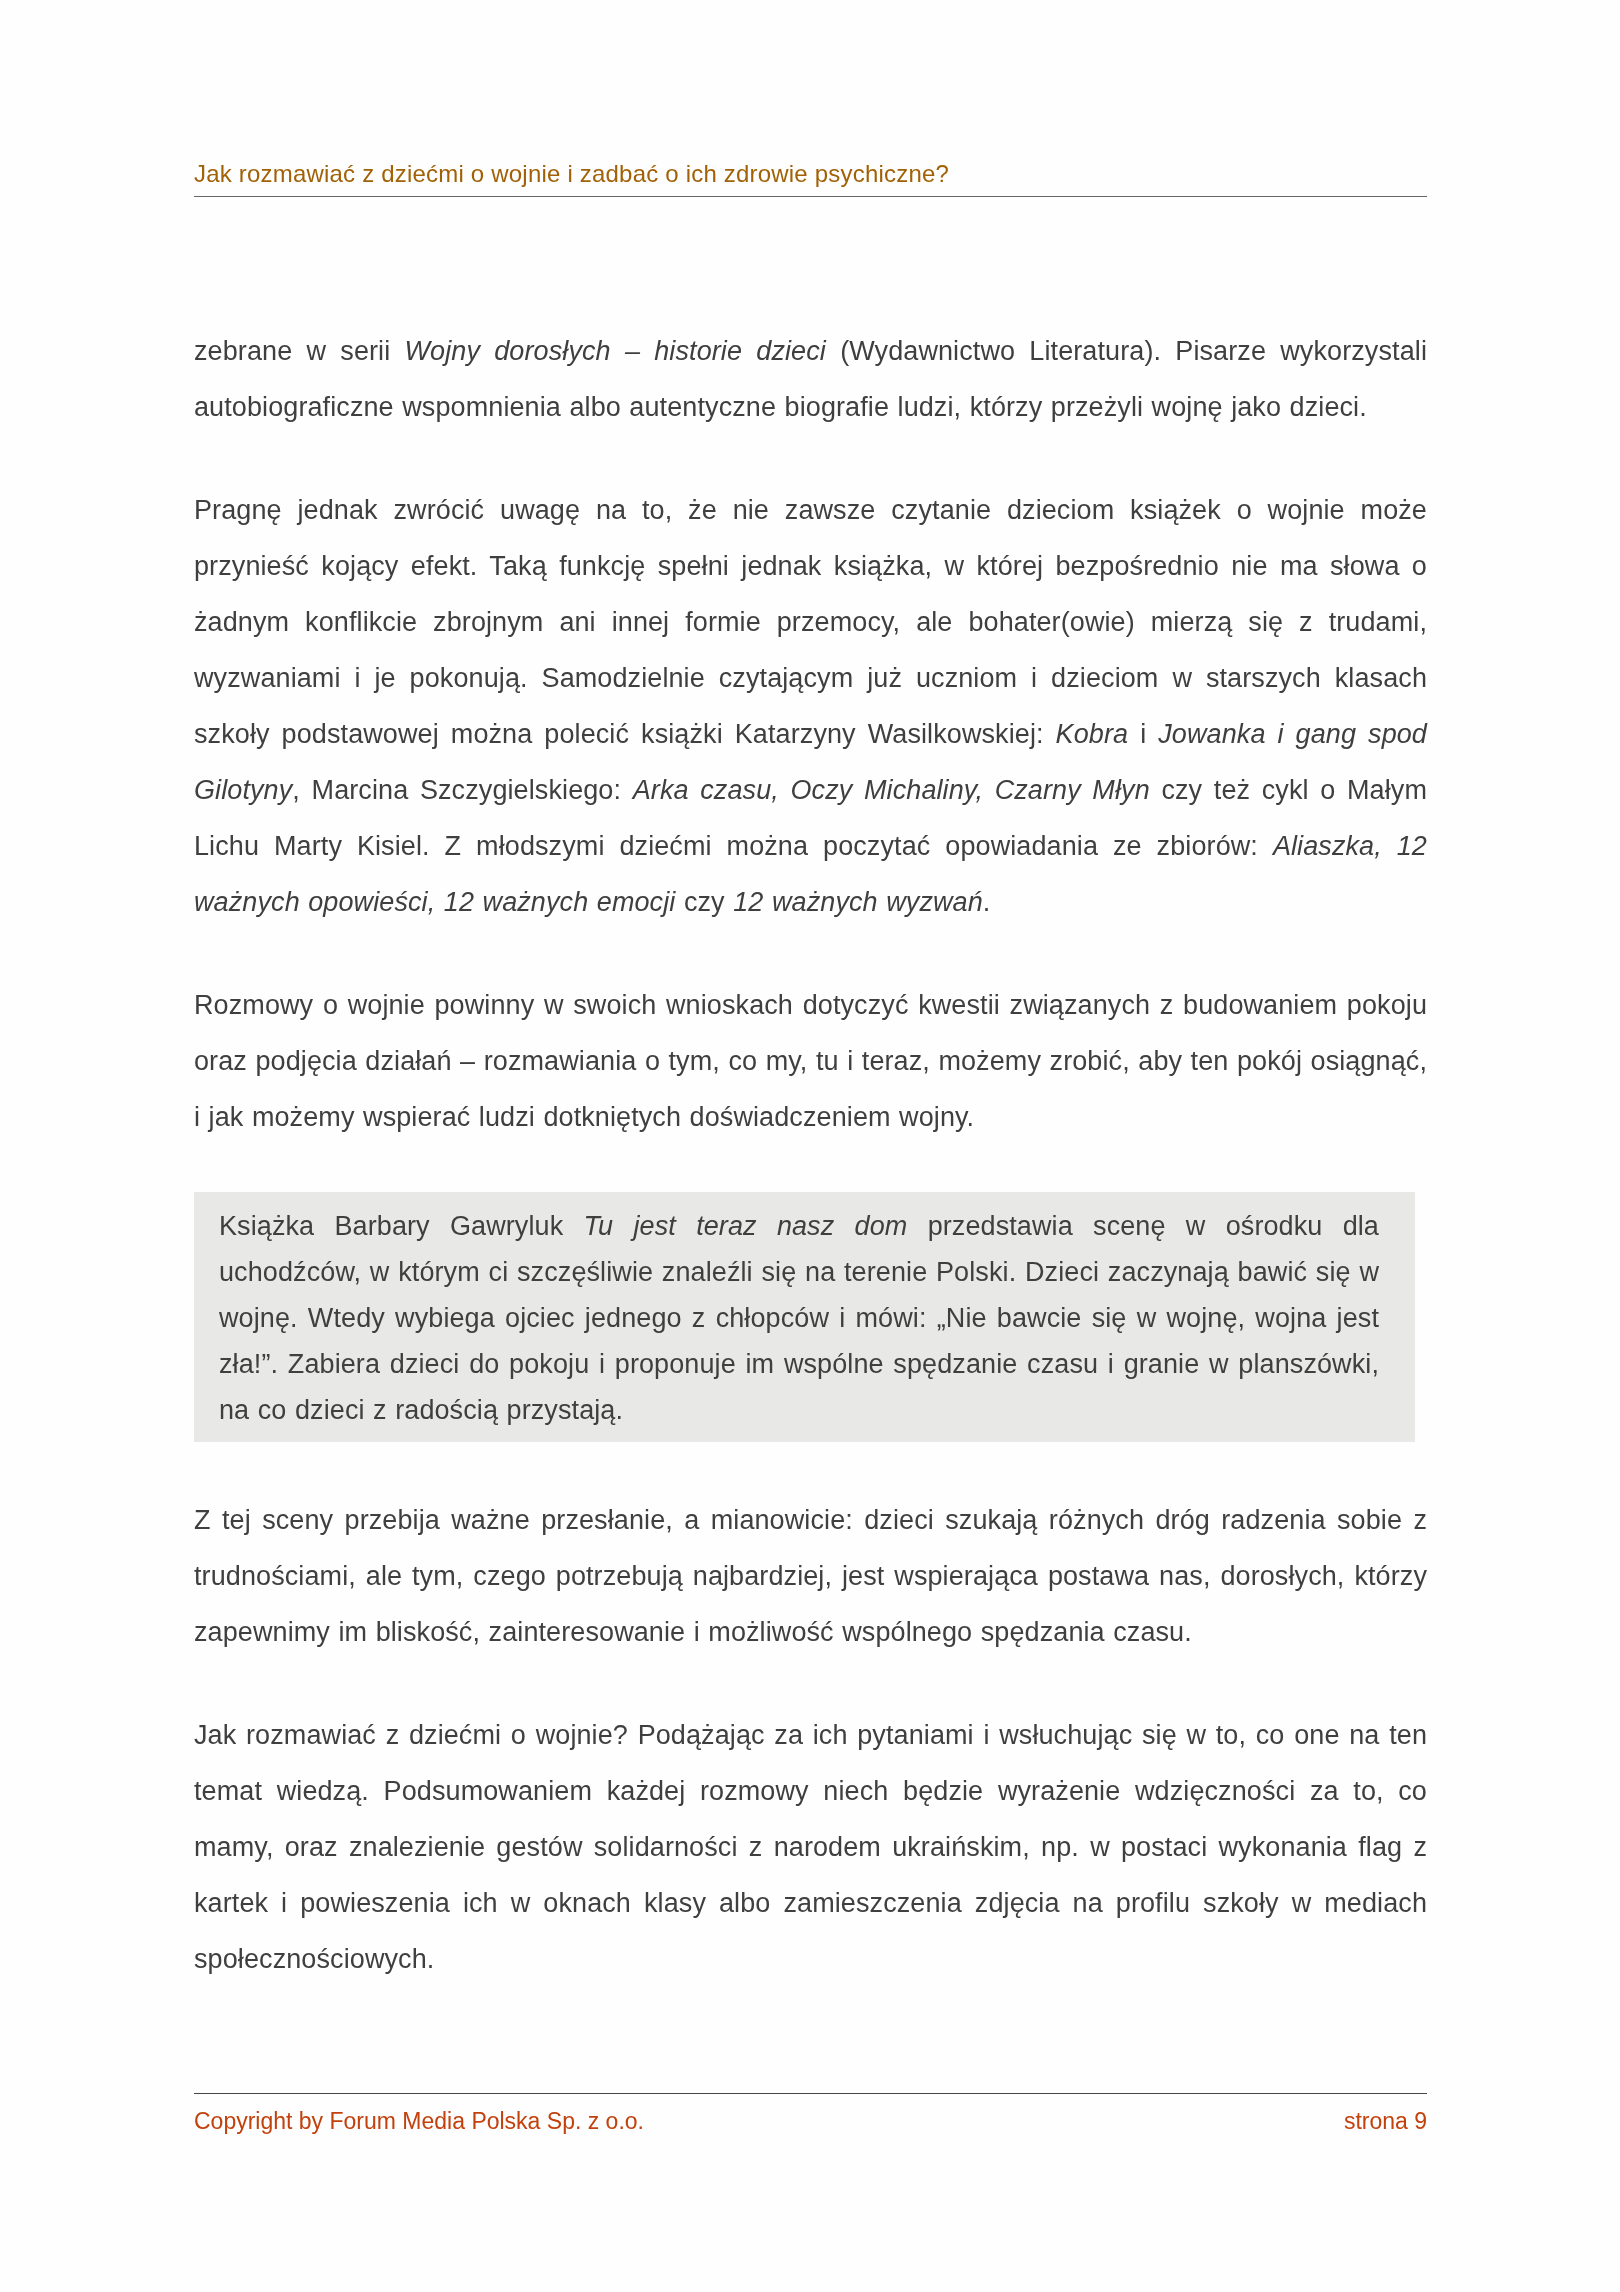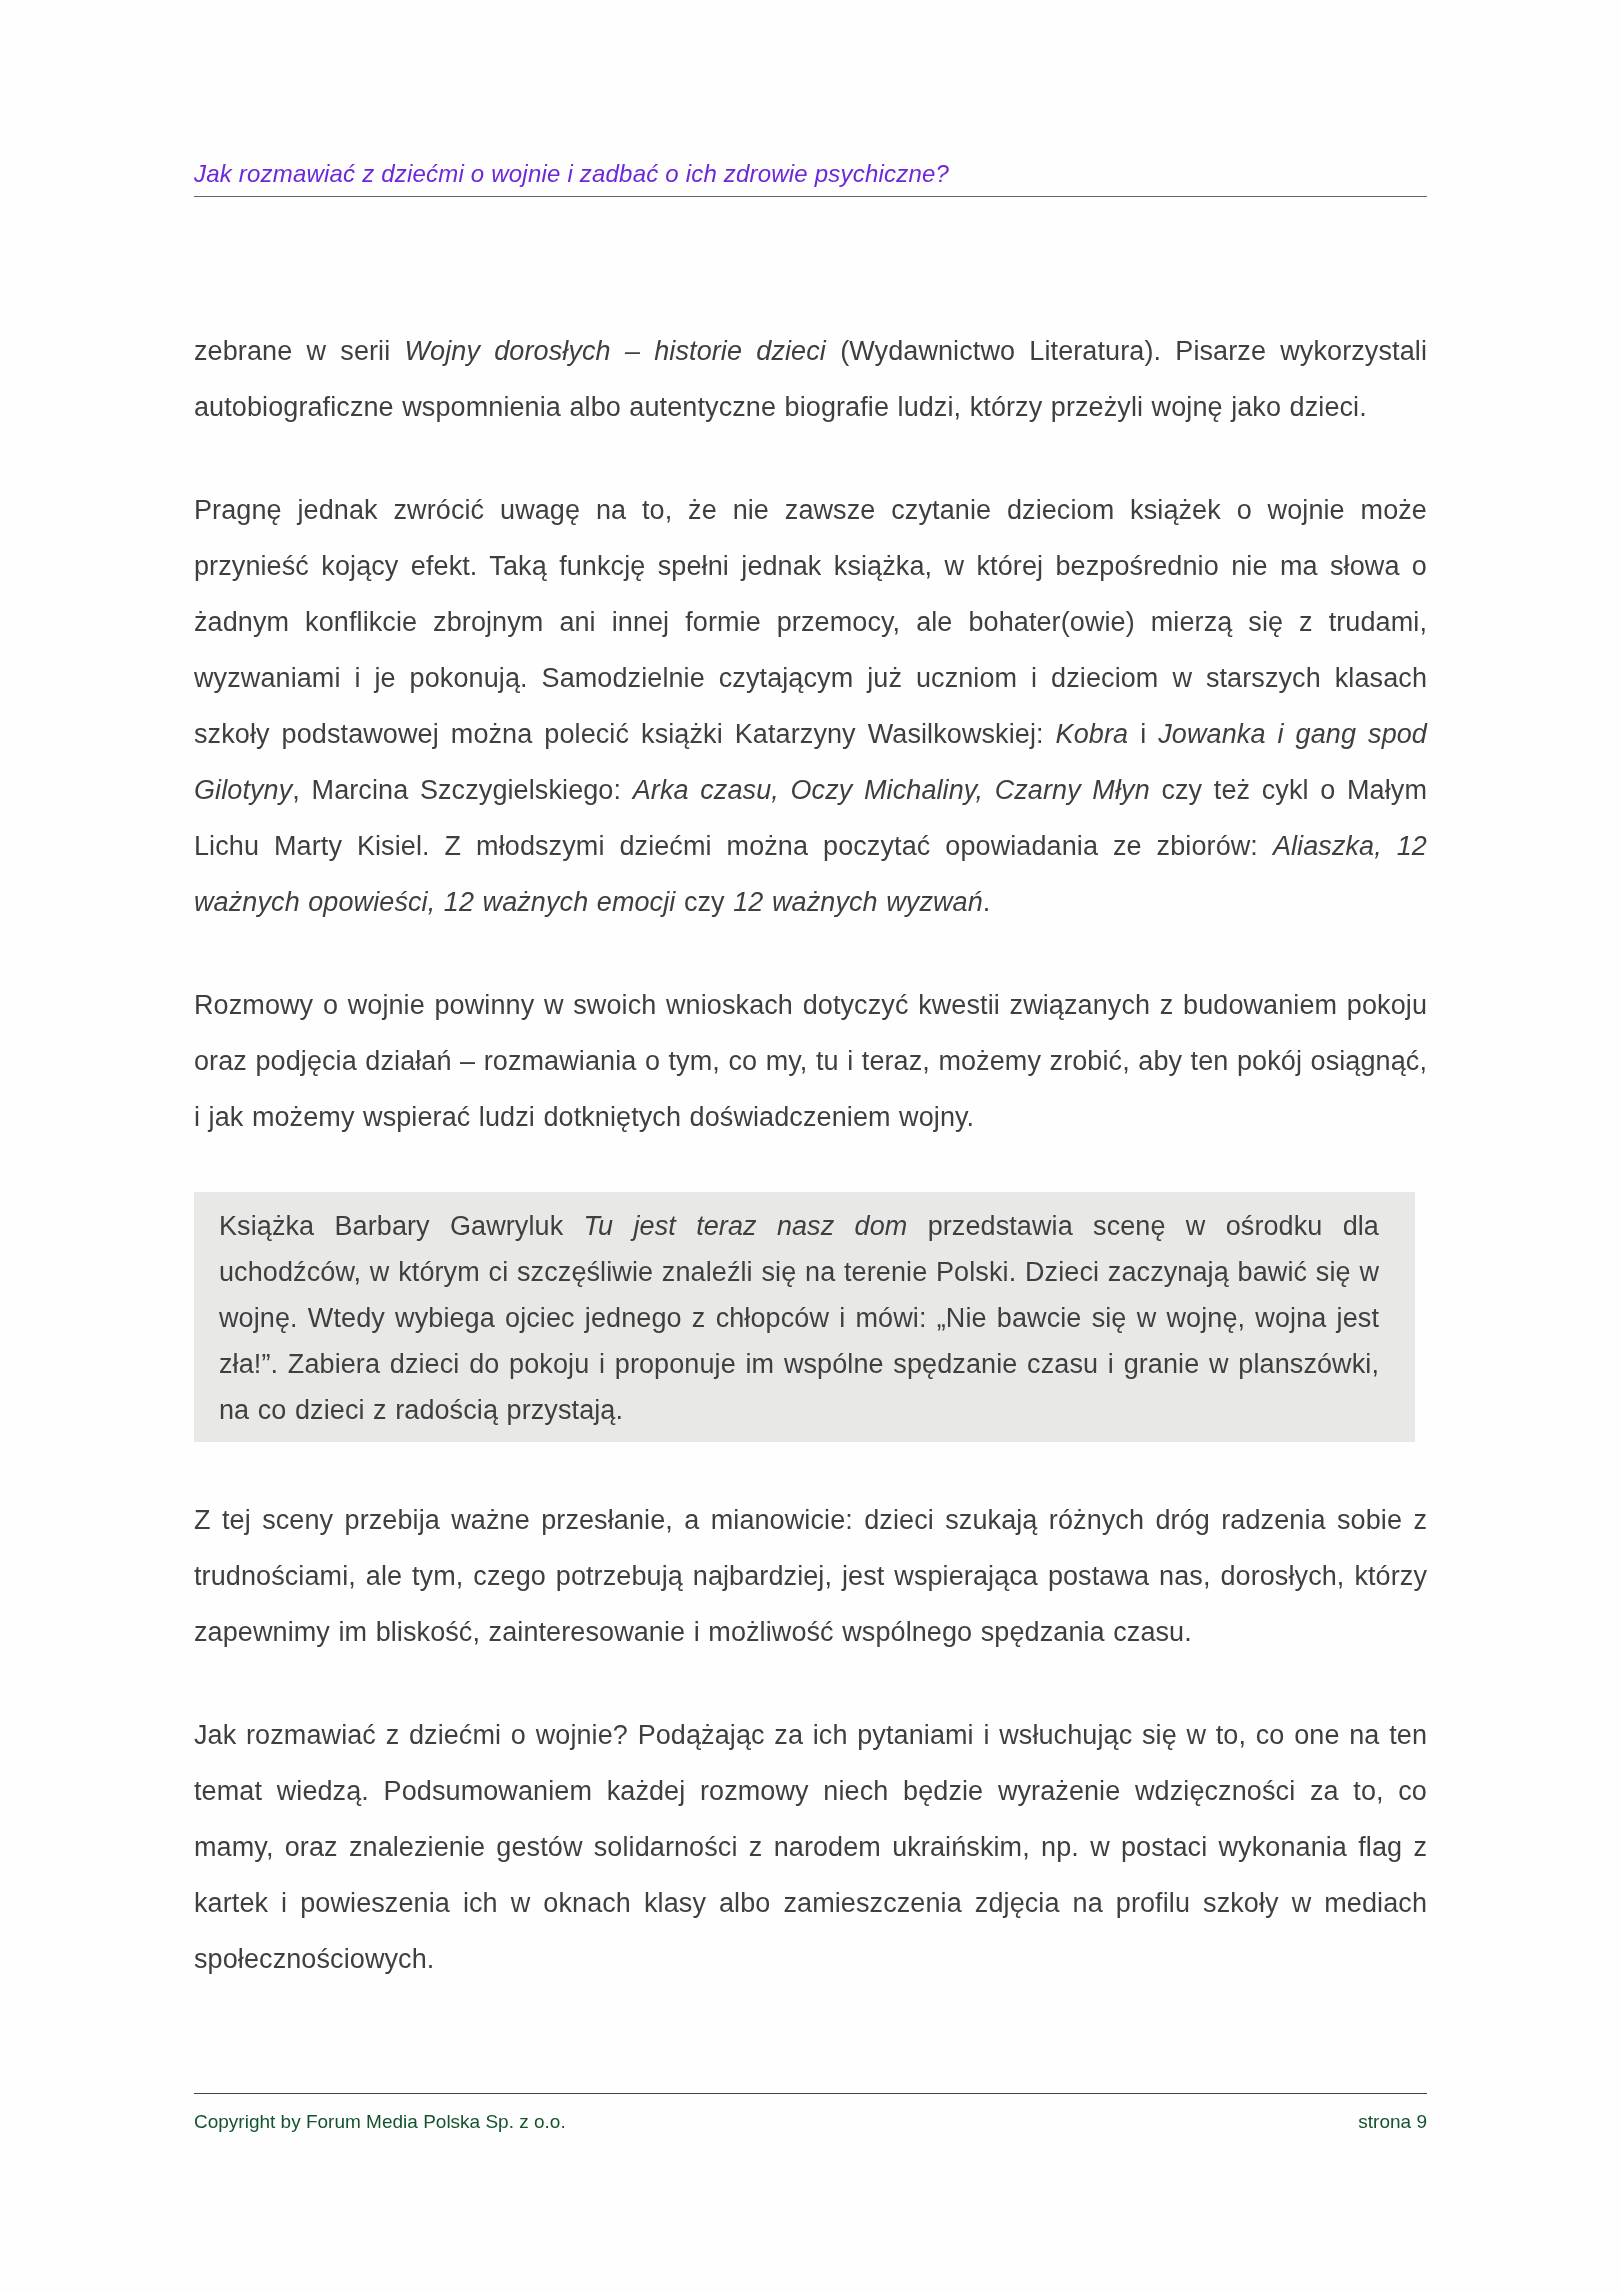--- a/index.html
+++ b/index.html
@@ -27,23 +27,22 @@
     top: 159px;
     left: 194px;
     right: 193px;
     padding-bottom: 7.2px;
     border-bottom: 1.8px solid var(--header-rule);
   }
   .page-header h1 {
     font-size: 24px;
     font-weight: 400;
     line-height: 30px;
-    color: #6d28d9;
+    color: #a16207;
     letter-spacing: 0.2px;
-    font-style: italic;
   }
   .page-body {
     position: absolute;
     top: 313px;
     left: 194px;
     right: 193px;
   }
   .para {
     font-size: 27px;
     line-height: 56px;
@@ -64,23 +63,23 @@
     top: 2093px;
     left: 194px;
     right: 193px;
     border-top: 1.8px solid var(--footer-rule);
     padding-top: 14.3px;
     display: flex;
     justify-content: space-between;
     align-items: baseline;
   }
   .page-footer .footer-text {
-    font-size: 19px;
+    font-size: 23px;
     line-height: 27px;
-    color: #14532d;
+    color: #c2410c;
   }
 </style>
 </head>
 <body>
 
 <div class="page">
 
   <header class="page-header">
     <h1>Jak rozmawiać z dziećmi o wojnie i zadbać o ich zdrowie psychiczne?</h1>
   </header>

